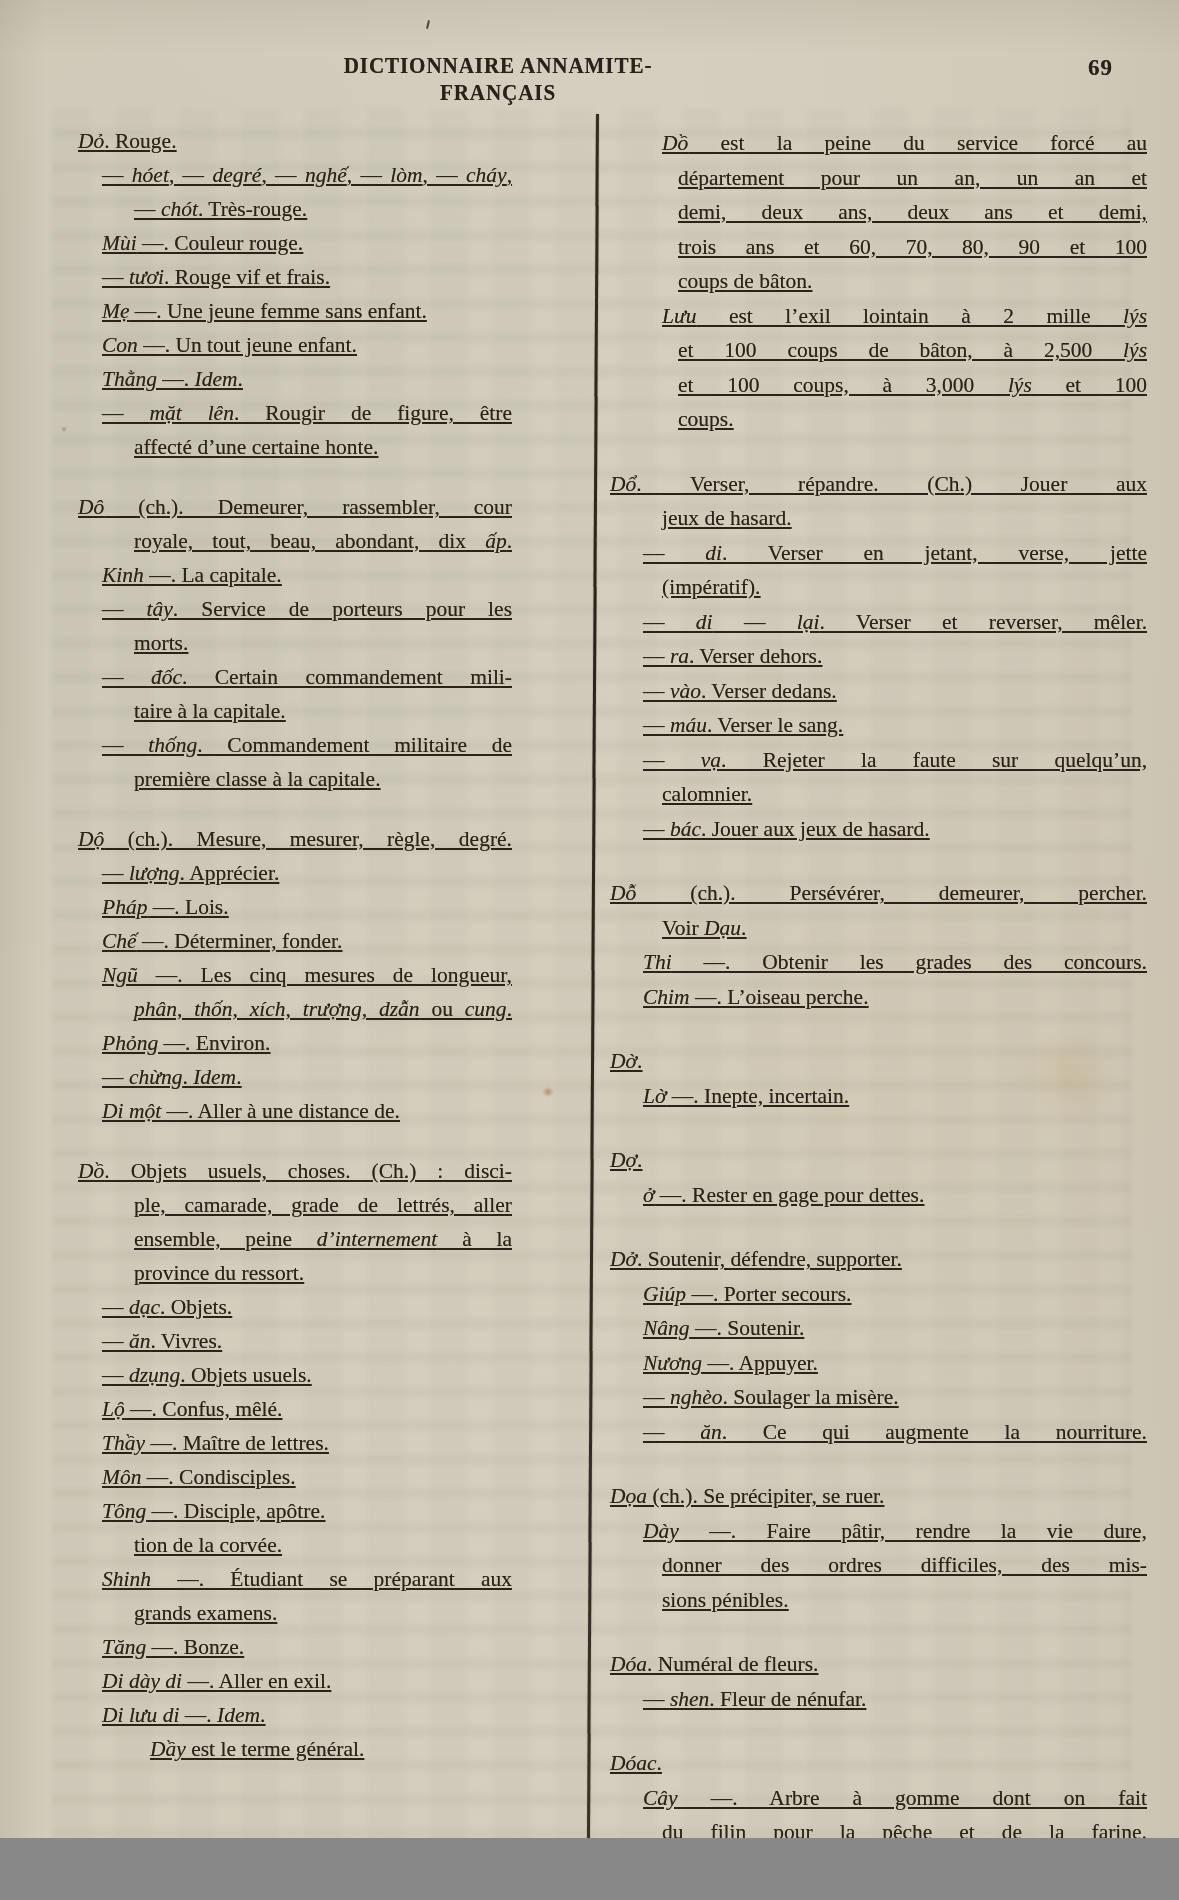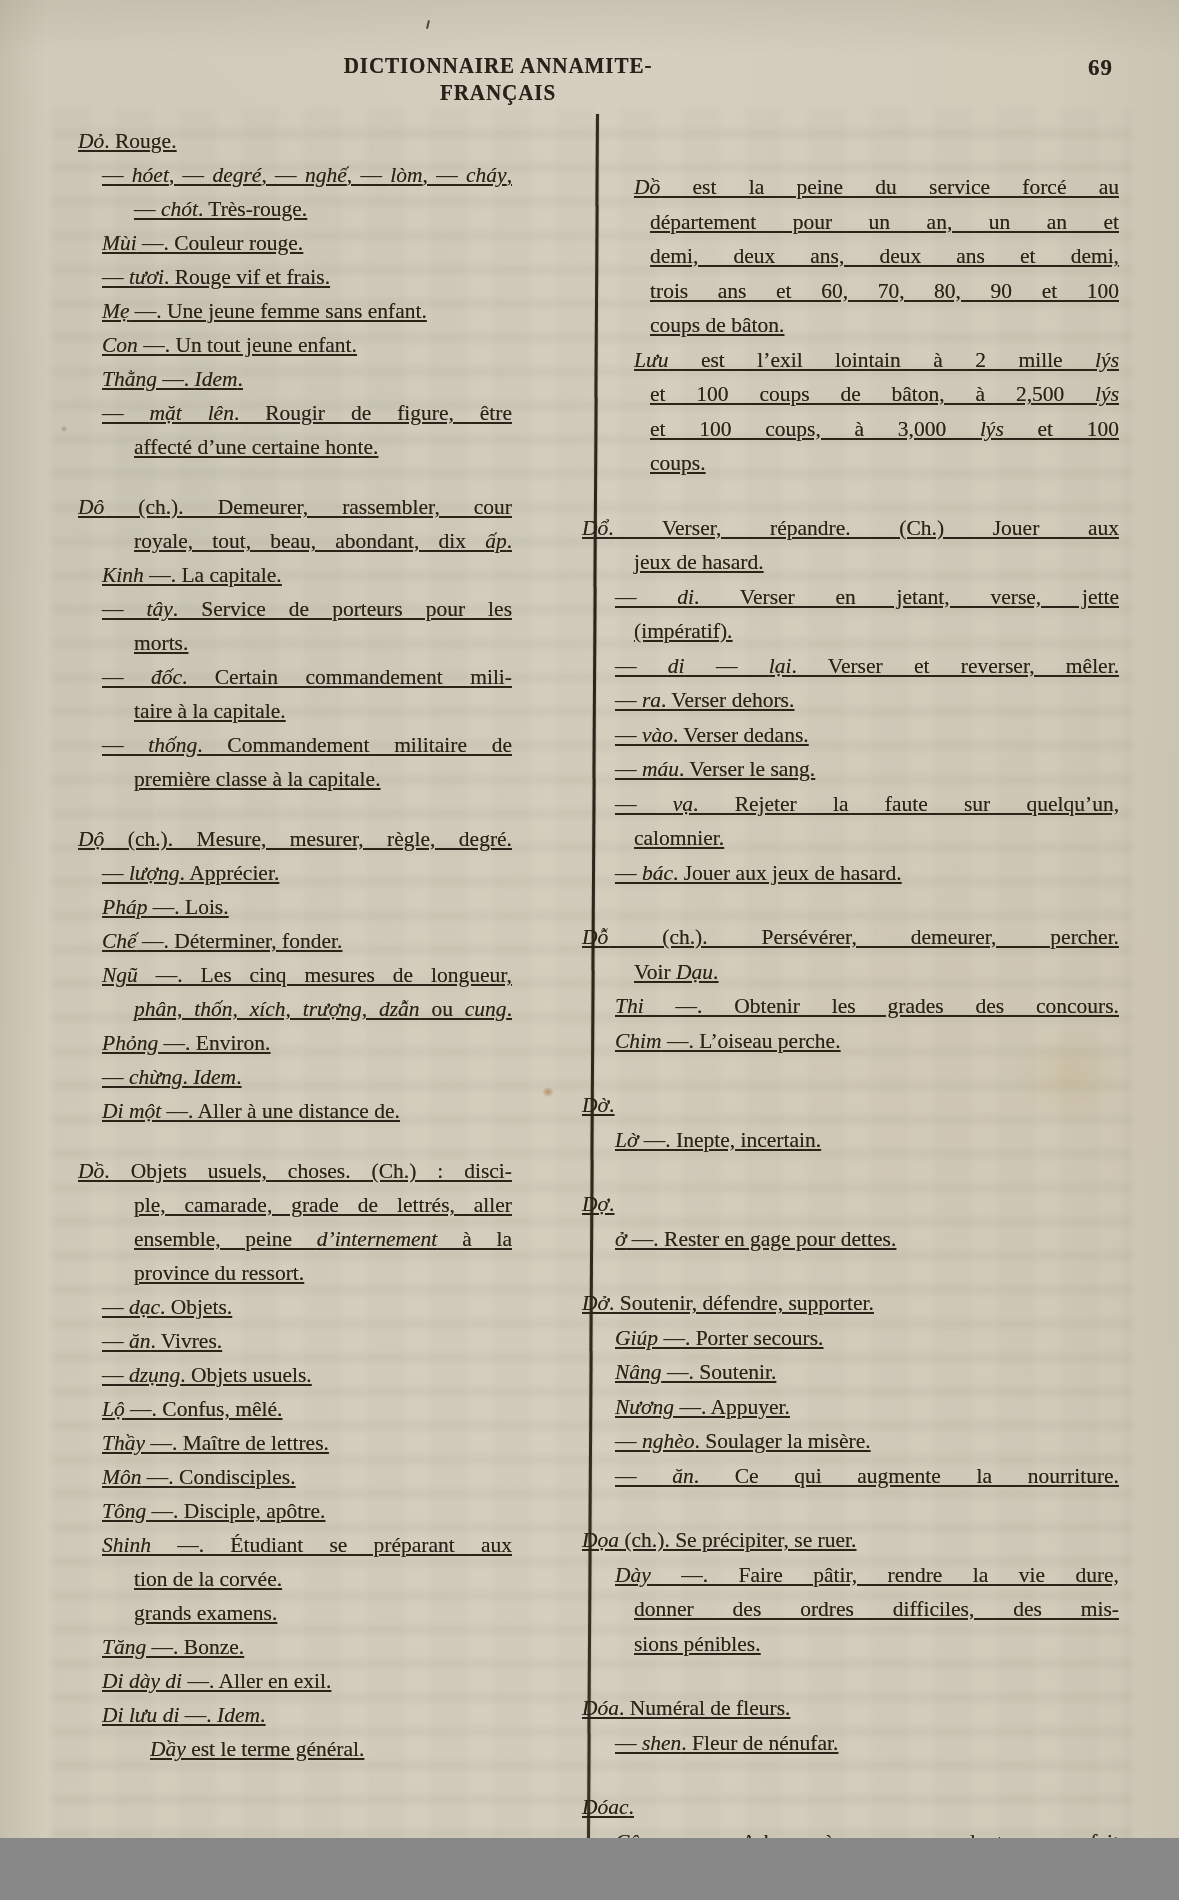--- a/index.html
+++ b/index.html
@@ -38,21 +38,21 @@
     background:linear-gradient(180deg,#342c20,#2b241a 30%,#31291d 70%,#3a3226);
     transform:rotate(0.3deg); transform-origin:top center;
     box-shadow:0 0 1px rgba(43,36,26,0.7);
   }
   .col {
     position:absolute; color:#2b2317; font-size:21.5px;
     text-shadow:0 0 0.5px rgba(43,35,23,0.55);
     text-decoration:underline;
   }
   .col-left  { left:78px;  top:124px; width:434px; --i1:24px; --i2:56px; --i3:72px; }
-  .col-right { left:582px; top:126px; width:537px;margin-top:44px; --i1:33px; --i2:52px; --i3:68px; }
+  .col-right { left:610px; top:126px; width:537px; --i1:33px; --i2:52px; --i3:68px; }
   .para { margin:0 0 26px 0; }
   .col-right .para { margin-bottom:30px; }
   .para:last-child { margin-bottom:0; }
   .line { white-space:nowrap; line-height:34px; height:34px; }
   .col-right .line { line-height:34.5px; height:34.5px; }
   .ind1 { padding-left:var(--i1); }
   .ind2 { padding-left:var(--i2); }
   .ind3 { padding-left:var(--i3); }
   .just { text-align:justify; text-align-last:justify; }
   .it { font-style:italic; }
@@ -124,22 +124,22 @@
         <div class="line ind2 just"><span class="ro">ple, camarade, grade de lettrés, aller</span></div>
         <div class="line ind2 just"><span class="ro">ensemble, peine </span><span class="it">d’internement</span><span class="ro"> à la</span></div>
         <div class="line ind2"><span class="ro">province du ressort.</span></div>
         <div class="line ind1"><span class="ro">— </span><span class="it">dạc</span><span class="ro">. Objets.</span></div>
         <div class="line ind1"><span class="ro">— </span><span class="it">ăn</span><span class="ro">. Vivres.</span></div>
         <div class="line ind1"><span class="ro">— </span><span class="it">dzụng</span><span class="ro">. Objets usuels.</span></div>
         <div class="line ind1"><span class="it">Lộ</span><span class="ro"> —. Confus, mêlé.</span></div>
         <div class="line ind1"><span class="it">Thầy</span><span class="ro"> —. Maître de lettres.</span></div>
         <div class="line ind1"><span class="it">Môn</span><span class="ro"> —. Condisciples.</span></div>
         <div class="line ind1"><span class="it">Tông</span><span class="ro"> —. Disciple, apôtre.</span></div>
+        <div class="line ind2"><span class="ro">tion de la corvée.</span></div>
         <div class="line ind1 just"><span class="it">Shinh</span><span class="ro"> —. Étudiant se préparant aux</span></div>
-        <div class="line ind2"><span class="ro">tion de la corvée.</span></div>
         <div class="line ind2"><span class="ro">grands examens.</span></div>
         <div class="line ind1"><span class="it">Tăng</span><span class="ro"> —. Bonze.</span></div>
         <div class="line ind1"><span class="it">Di dày di</span><span class="ro"> —. Aller en exil.</span></div>
         <div class="line ind1"><span class="it">Di lưu di</span><span class="ro"> —. </span><span class="it">Idem</span><span class="ro">.</span></div>
         <div class="line ind3"><span class="it">Dầy</span><span class="ro"> est le terme général.</span></div>
       </div>
     </div>
   <div class="col col-right">
       <div class="para">
         <div class="line ind2 just"><span class="it">Dồ</span><span class="ro"> est la peine du service forcé au</span></div>

